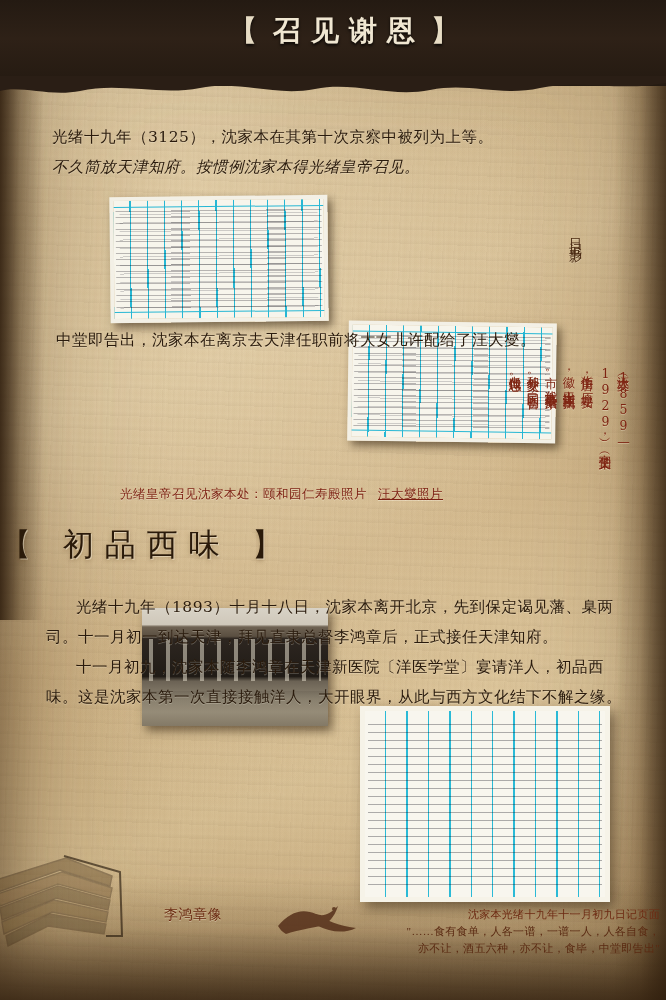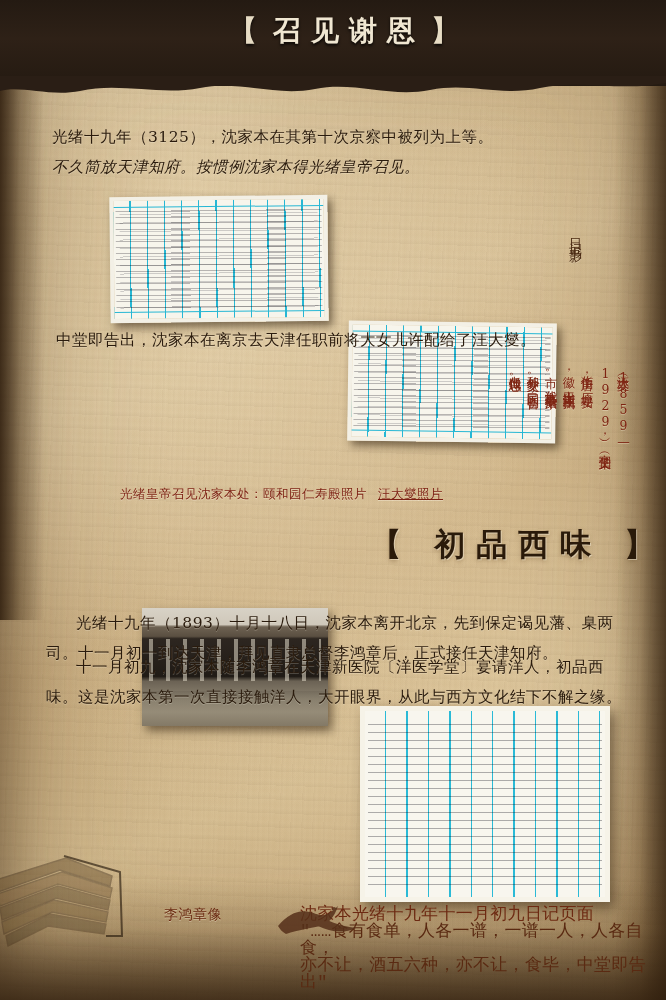--- a/index.html
+++ b/index.html
@@ -112,23 +112,23 @@
     color: #2a1b0d;
     letter-spacing: 0.5px;
     text-shadow: 0 1px 0 rgba(255,250,235,0.25);
   }
 
   
   .sec-title {
     position: absolute;
     left: 0; top: 524px;
     width: 666px;
-    text-align: right;
-    font-family: "DejaVu Serif", serif;
-    font-weight: bold;
+    text-align: left;
+    font-family: "DejaVu Serif", serif;
+    font-weight: normal;
     font-size: 31px;
     letter-spacing: 11px;
     color: #2a1a0a;
     text-shadow: 1px 1px 0 rgba(255,248,230,0.45), 0 2px 4px rgba(90,60,25,0.35);
   }
 
   
   .shot {
     position: absolute;
     box-shadow: 4px 5px 9px rgba(40,25,10,0.55);
@@ -272,25 +272,25 @@
     left: -6px; bottom: 40px;
     width: 150px; height: 120px;
     z-index: 6;
     opacity: 0.9;
   }
   
   .bird { position: absolute; z-index: 6; }
 
   .footnote {
     position: absolute;
-    font-family: Liberation Mono, monospace;
-    font-size: 17px;
+    font-family: Liberation Serif, serif;
+    font-size: 11px;
     line-height: 17px;
     color: #5a2a12;
-    text-align: left;
+    text-align: right;
     letter-spacing: 0.3px;
   }
   .footnote .t1 { color: #6d2a12; }
 </style>
 </head>
 <body>
 
 <div id="poster">
 
   <div class="left-smudge"></div>
@@ -345,21 +345,21 @@
     <div class="vtext red" style="left:542px; top:366px; height:110px;">市。近代著名政治家</div>
     <div class="vtext red" style="left:524px; top:366px; height:110px;">和外交家。民国初曾</div>
     <div class="vtext red" style="left:506px; top:366px; height:80px;">出任代总理。</div>
 
     <div class="sec-title">
       <span>【</span>
       <span>初品西味</span>
       <span>】</span>
     </div>
 
-    <div class="para" style="left:46px; top:592px; width:584px; text-indent:30px;margin-top:16px;">光绪十九年（1893）十月十八日，沈家本离开北京，先到保定谒见藩、臬两司。十一月初一到达天津，拜见直隶总督李鸿章后，正式接任天津知府。</div>
+    <div class="para" style="left:46px; top:592px; width:584px; text-indent:30px;">光绪十九年（1893）十月十八日，沈家本离开北京，先到保定谒见藩、臬两司。十一月初一到达天津，拜见直隶总督李鸿章后，正式接任天津知府。</div>
     <div class="para" style="left:46px; top:652px; width:584px; text-indent:30px;">十一月初九，沈家本随李鸿章在天津新医院〔洋医学堂〕宴请洋人，初品西味。这是沈家本第一次直接接触洋人，大开眼界，从此与西方文化结下不解之缘。</div>
 
     <div class="caption brown" style="left:164px; top:906px; font-size:14px;">李鸿章像</div>
 
     <div class="bigdiary" style="left:360px; top:706px; width:240px; height:186px;">
       <div class="ink"></div>
       <div class="hdr"></div>
     </div>
 
     <div class="footnote" style="left:300px; top:906px; width:360px;">

